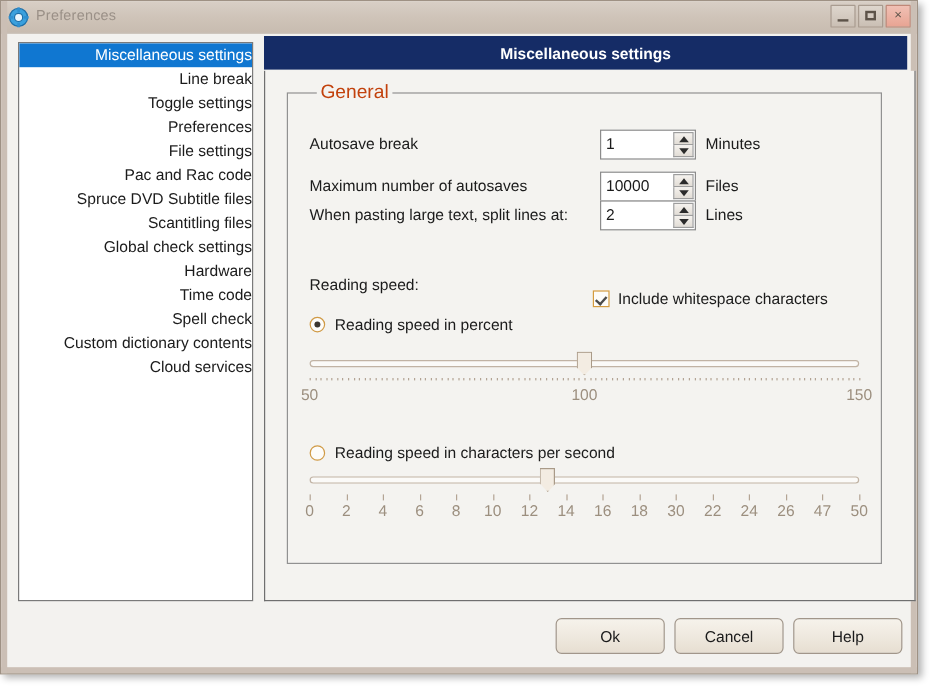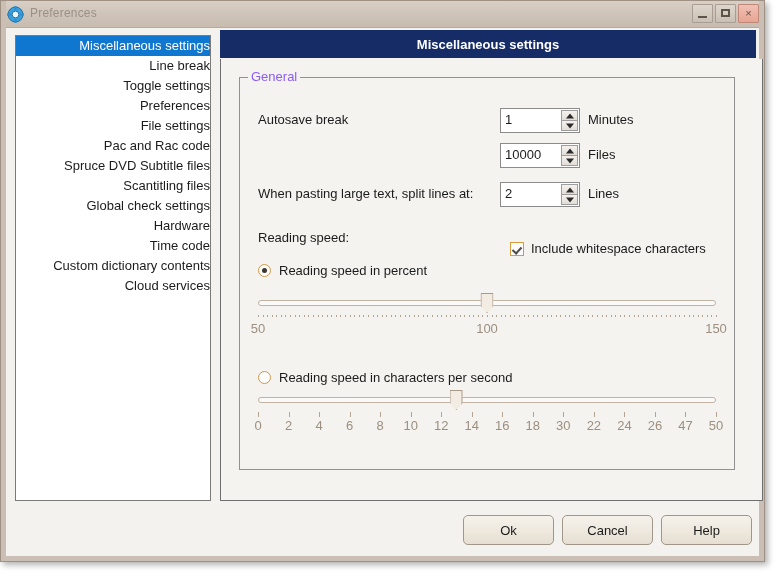--- a/index.html
+++ b/index.html
@@ -166,25 +166,25 @@
   .groupbox {
     position: absolute;
     left: 18px; top: 18px;
     width: 496px;
     height: 393px;
     border: 1px solid #919191;
     box-sizing: border-box;
   }
   .groupbox-legend {
     position: absolute;
-    left: 8px; top: -9px;
+    left: 24px; top: -9px;
     background: #f4f3f0;
     padding: 0 3px;
-    font-size: 13px;
-    color: #8b5cf6;
+    font-size: 16px;
+    color: #c2410c;
   }
 
   
   .frow {
     position: absolute;
     left: 18px;
     height: 26px;
   }
   .flabel {
     position: absolute;
@@ -247,21 +247,20 @@
     left: 18px; top: 152px;
     font-size: 13px;
     color: #1b1b1b;
   }
   .checkrow {
     position: absolute;
     left: 254px; top: 163px;
     display: flex;
     align-items: center;
     gap: 7px;
-    margin-left: 16px;
   }
   .checkbox {
     width: 14px; height: 14px;
     background: #fdfcfa;
     border: 1px solid #d49b3f;
     box-sizing: border-box;
     position: relative;
   }
   .checkbox::after {
     content: "";
@@ -412,20 +411,21 @@
         <div class="side-item">Line break</div>
         <div class="side-item">Toggle settings</div>
         <div class="side-item">Preferences</div>
         <div class="side-item">File settings</div>
         <div class="side-item indent">Pac and Rac code</div>
         <div class="side-item indent">Spruce DVD Subtitle files</div>
         <div class="side-item indent">Scantitling files</div>
         <div class="side-item">Global check settings</div>
         <div class="side-item">Hardware</div>
         <div class="side-item">Time code</div>
+        <div class="side-item">Spell check</div>
         <div class="side-item">Custom dictionary contents</div>
         <div class="side-item">Cloud services</div>
       </div>
 
     <div class="panel">
       <div class="panel-header">
         <span>Miscellaneous settings</span>
       </div>
 
       <div class="panel-body">
@@ -442,34 +442,35 @@
                       <i class="arrow-up"></i>
                     </div>
                     <div class="spin-btn">
                       <i class="arrow-dn"></i>
                     </div>
                   </div>
                 </div>
                 <span class="unit" style="left:330px">Minutes</span>
               </div>
               <div class="frow" style="top: 65px; width: 440px;">
+                <span class="flabel">Maximum number of autosaves</span>
                 <div class="spin" style="left:242px">
                   <span class="spin-val">10000</span>
                   <div class="spin-btns">
                     <div class="spin-btn">
                       <i class="arrow-up"></i>
                     </div>
                     <div class="spin-btn">
                       <i class="arrow-dn"></i>
                     </div>
                   </div>
                 </div>
                 <span class="unit" style="left:330px">Files</span>
               </div>
-              <div class="frow" style="top: 104px; width: 440px; text-decoration: underline;">
+              <div class="frow" style="top: 89px; width: 440px; text-decoration: underline;">
                 <span class="flabel">When pasting large text, split lines at:</span>
                 <div class="spin" style="left:242px">
                   <span class="spin-val">2</span>
                   <div class="spin-btns">
                     <div class="spin-btn">
                       <i class="arrow-up"></i>
                     </div>
                     <div class="spin-btn">
                       <i class="arrow-dn"></i>
                     </div>

